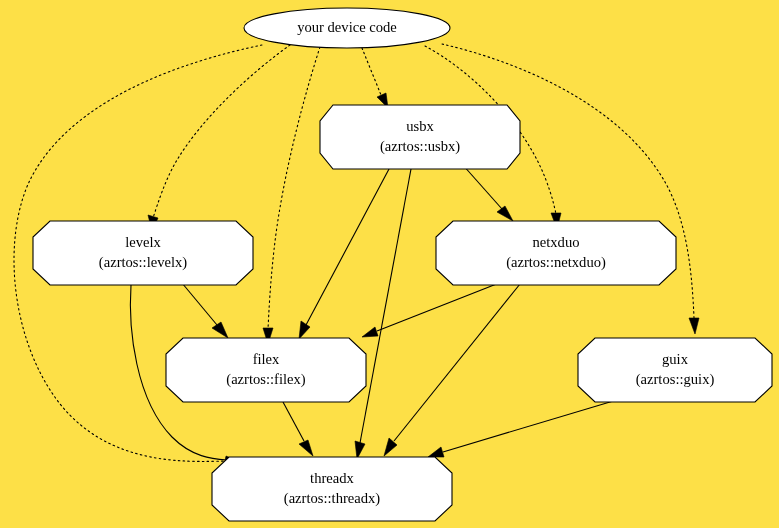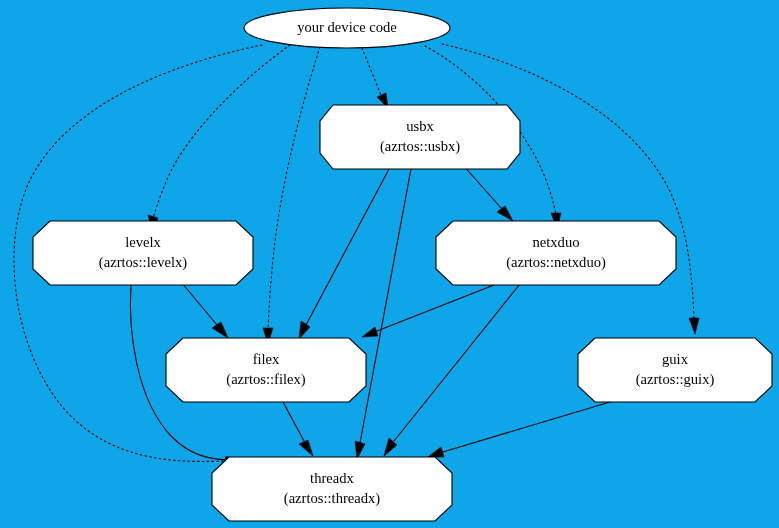--- a/index.html
+++ b/index.html
@@ -7,21 +7,21 @@
     padding: 0;
     background: #ffffff;
   }
   body {
     font-family: "Liberation Serif", "DejaVu Serif", serif;
   }
   #graph-canvas {
     position: relative;
     width: 779px;
     height: 528px;
-    background: #0ea5e9;
+    background: #fde047;
     overflow: hidden;
   }
   #graph-svg {
     position: absolute;
     top: 0;
     left: 0;
     width: 779px;
     height: 528px;
   }
   .node-shape {

